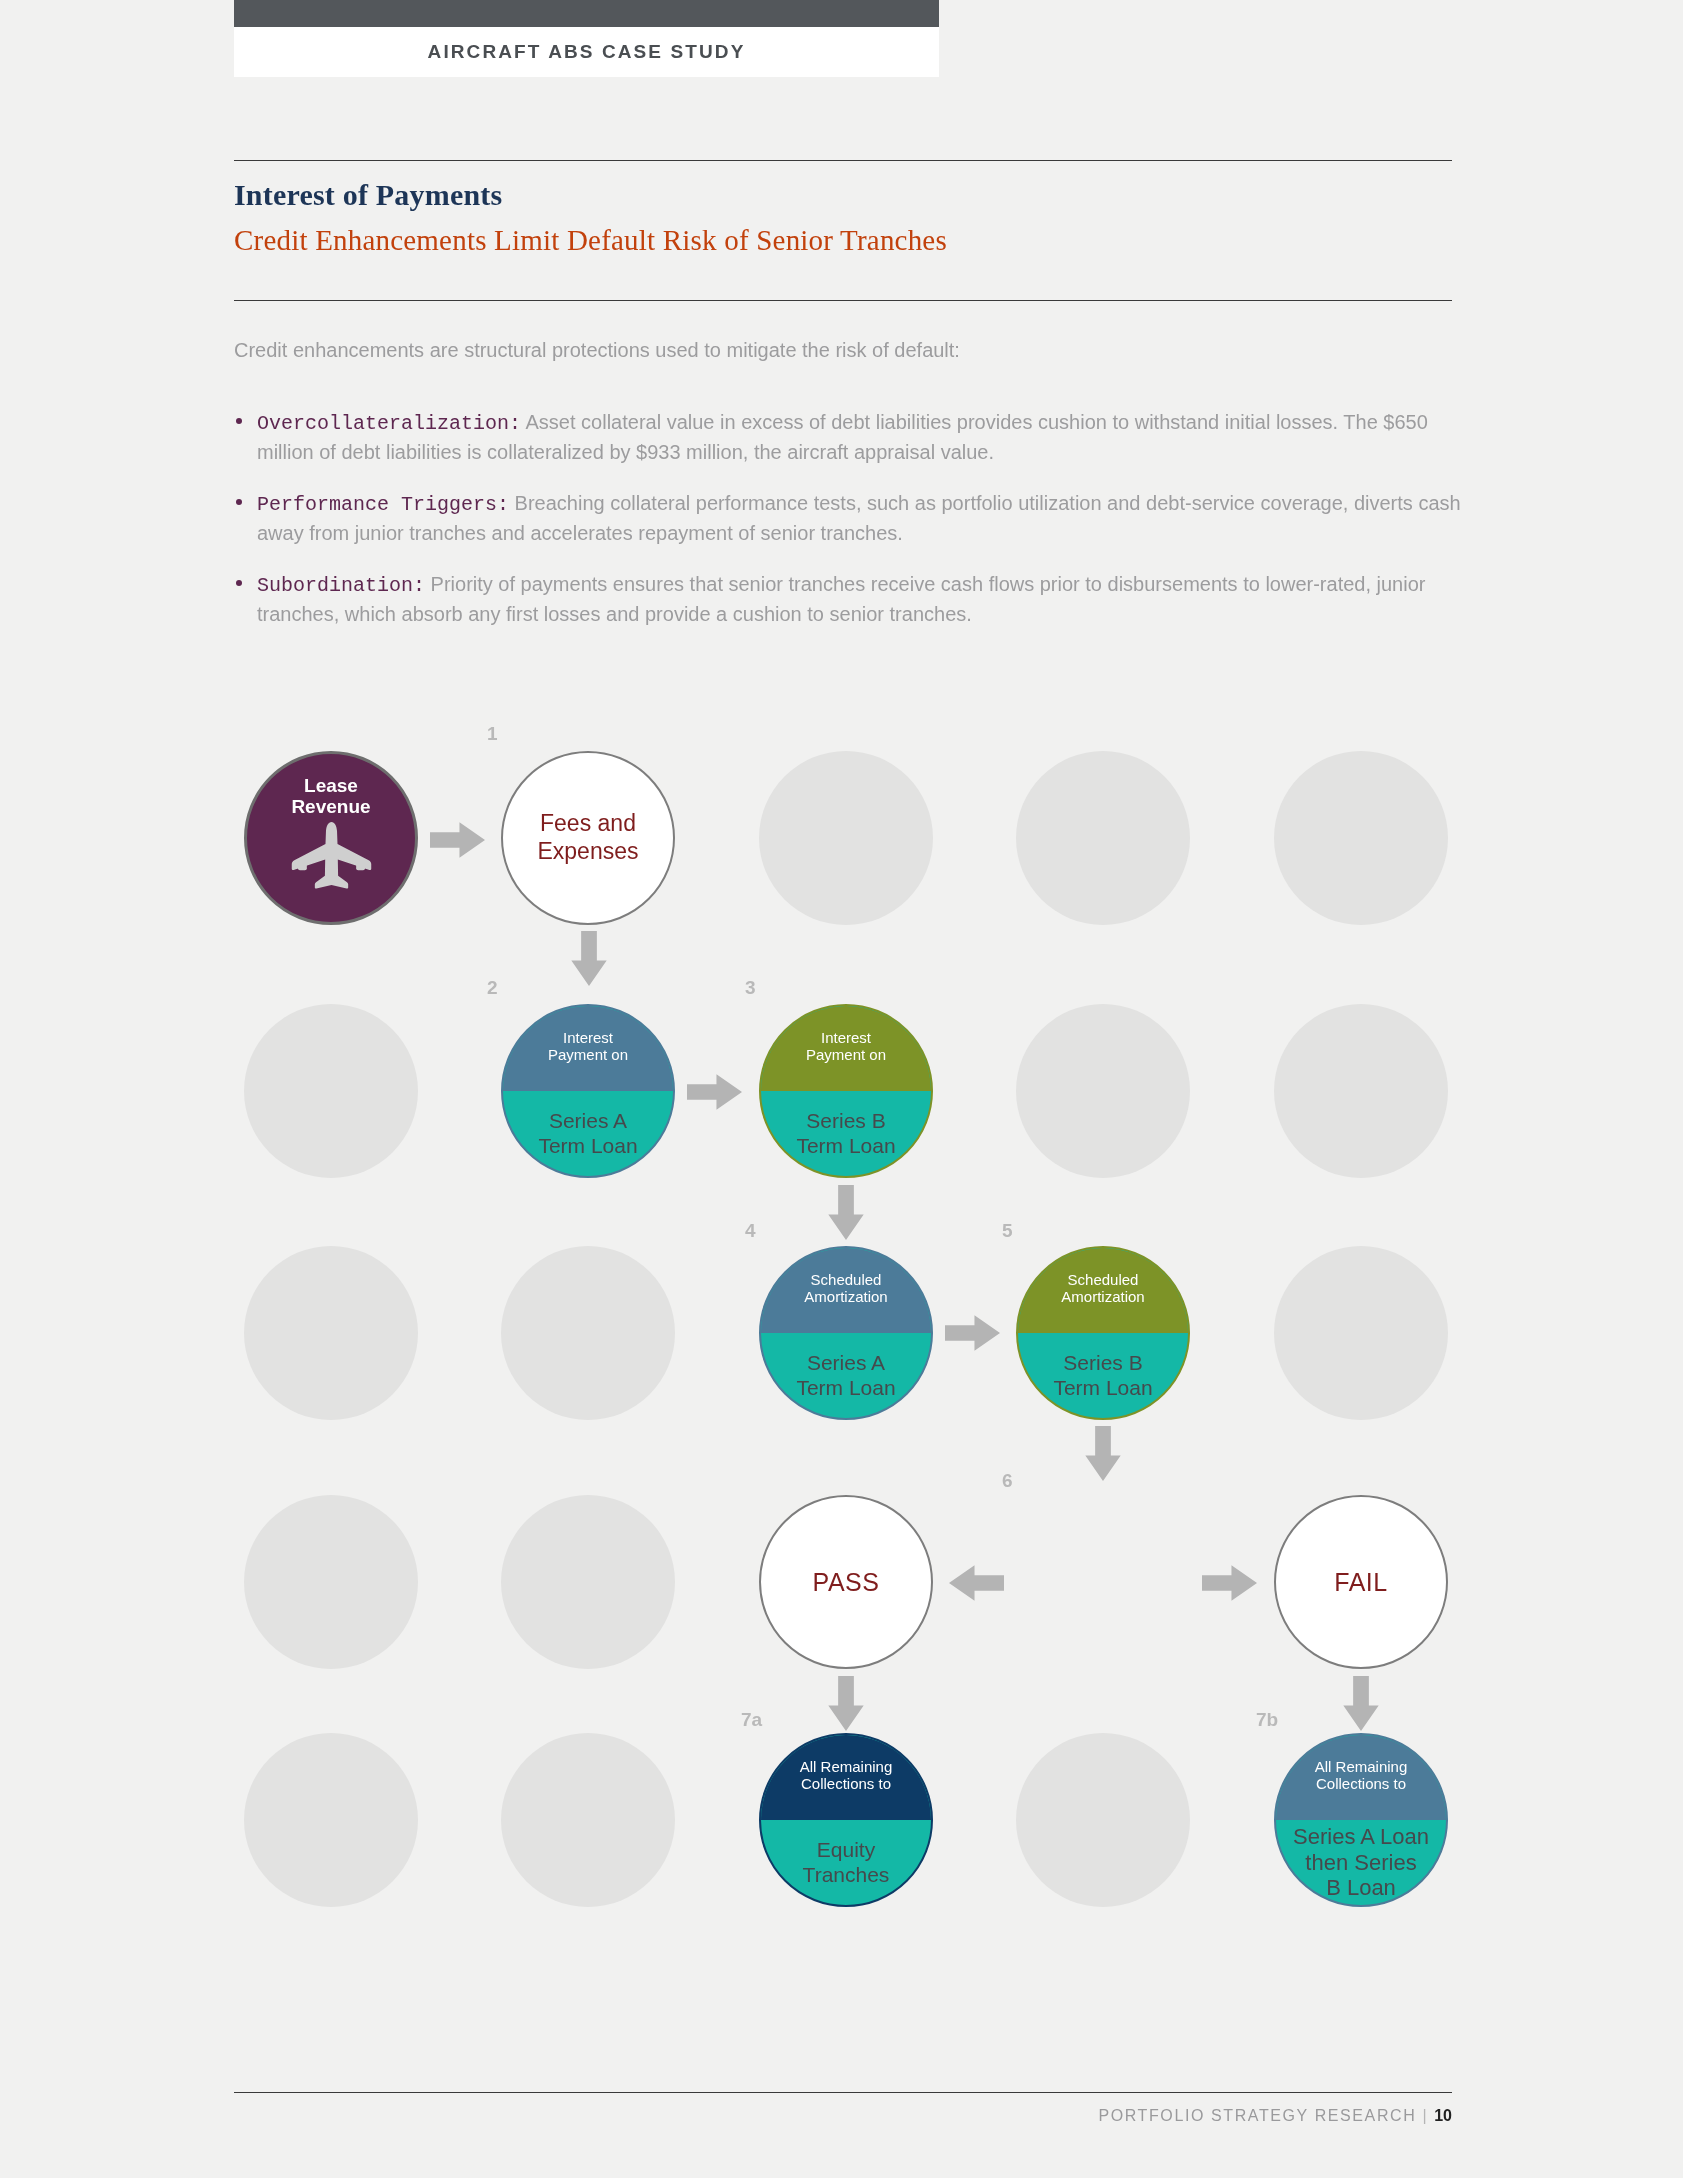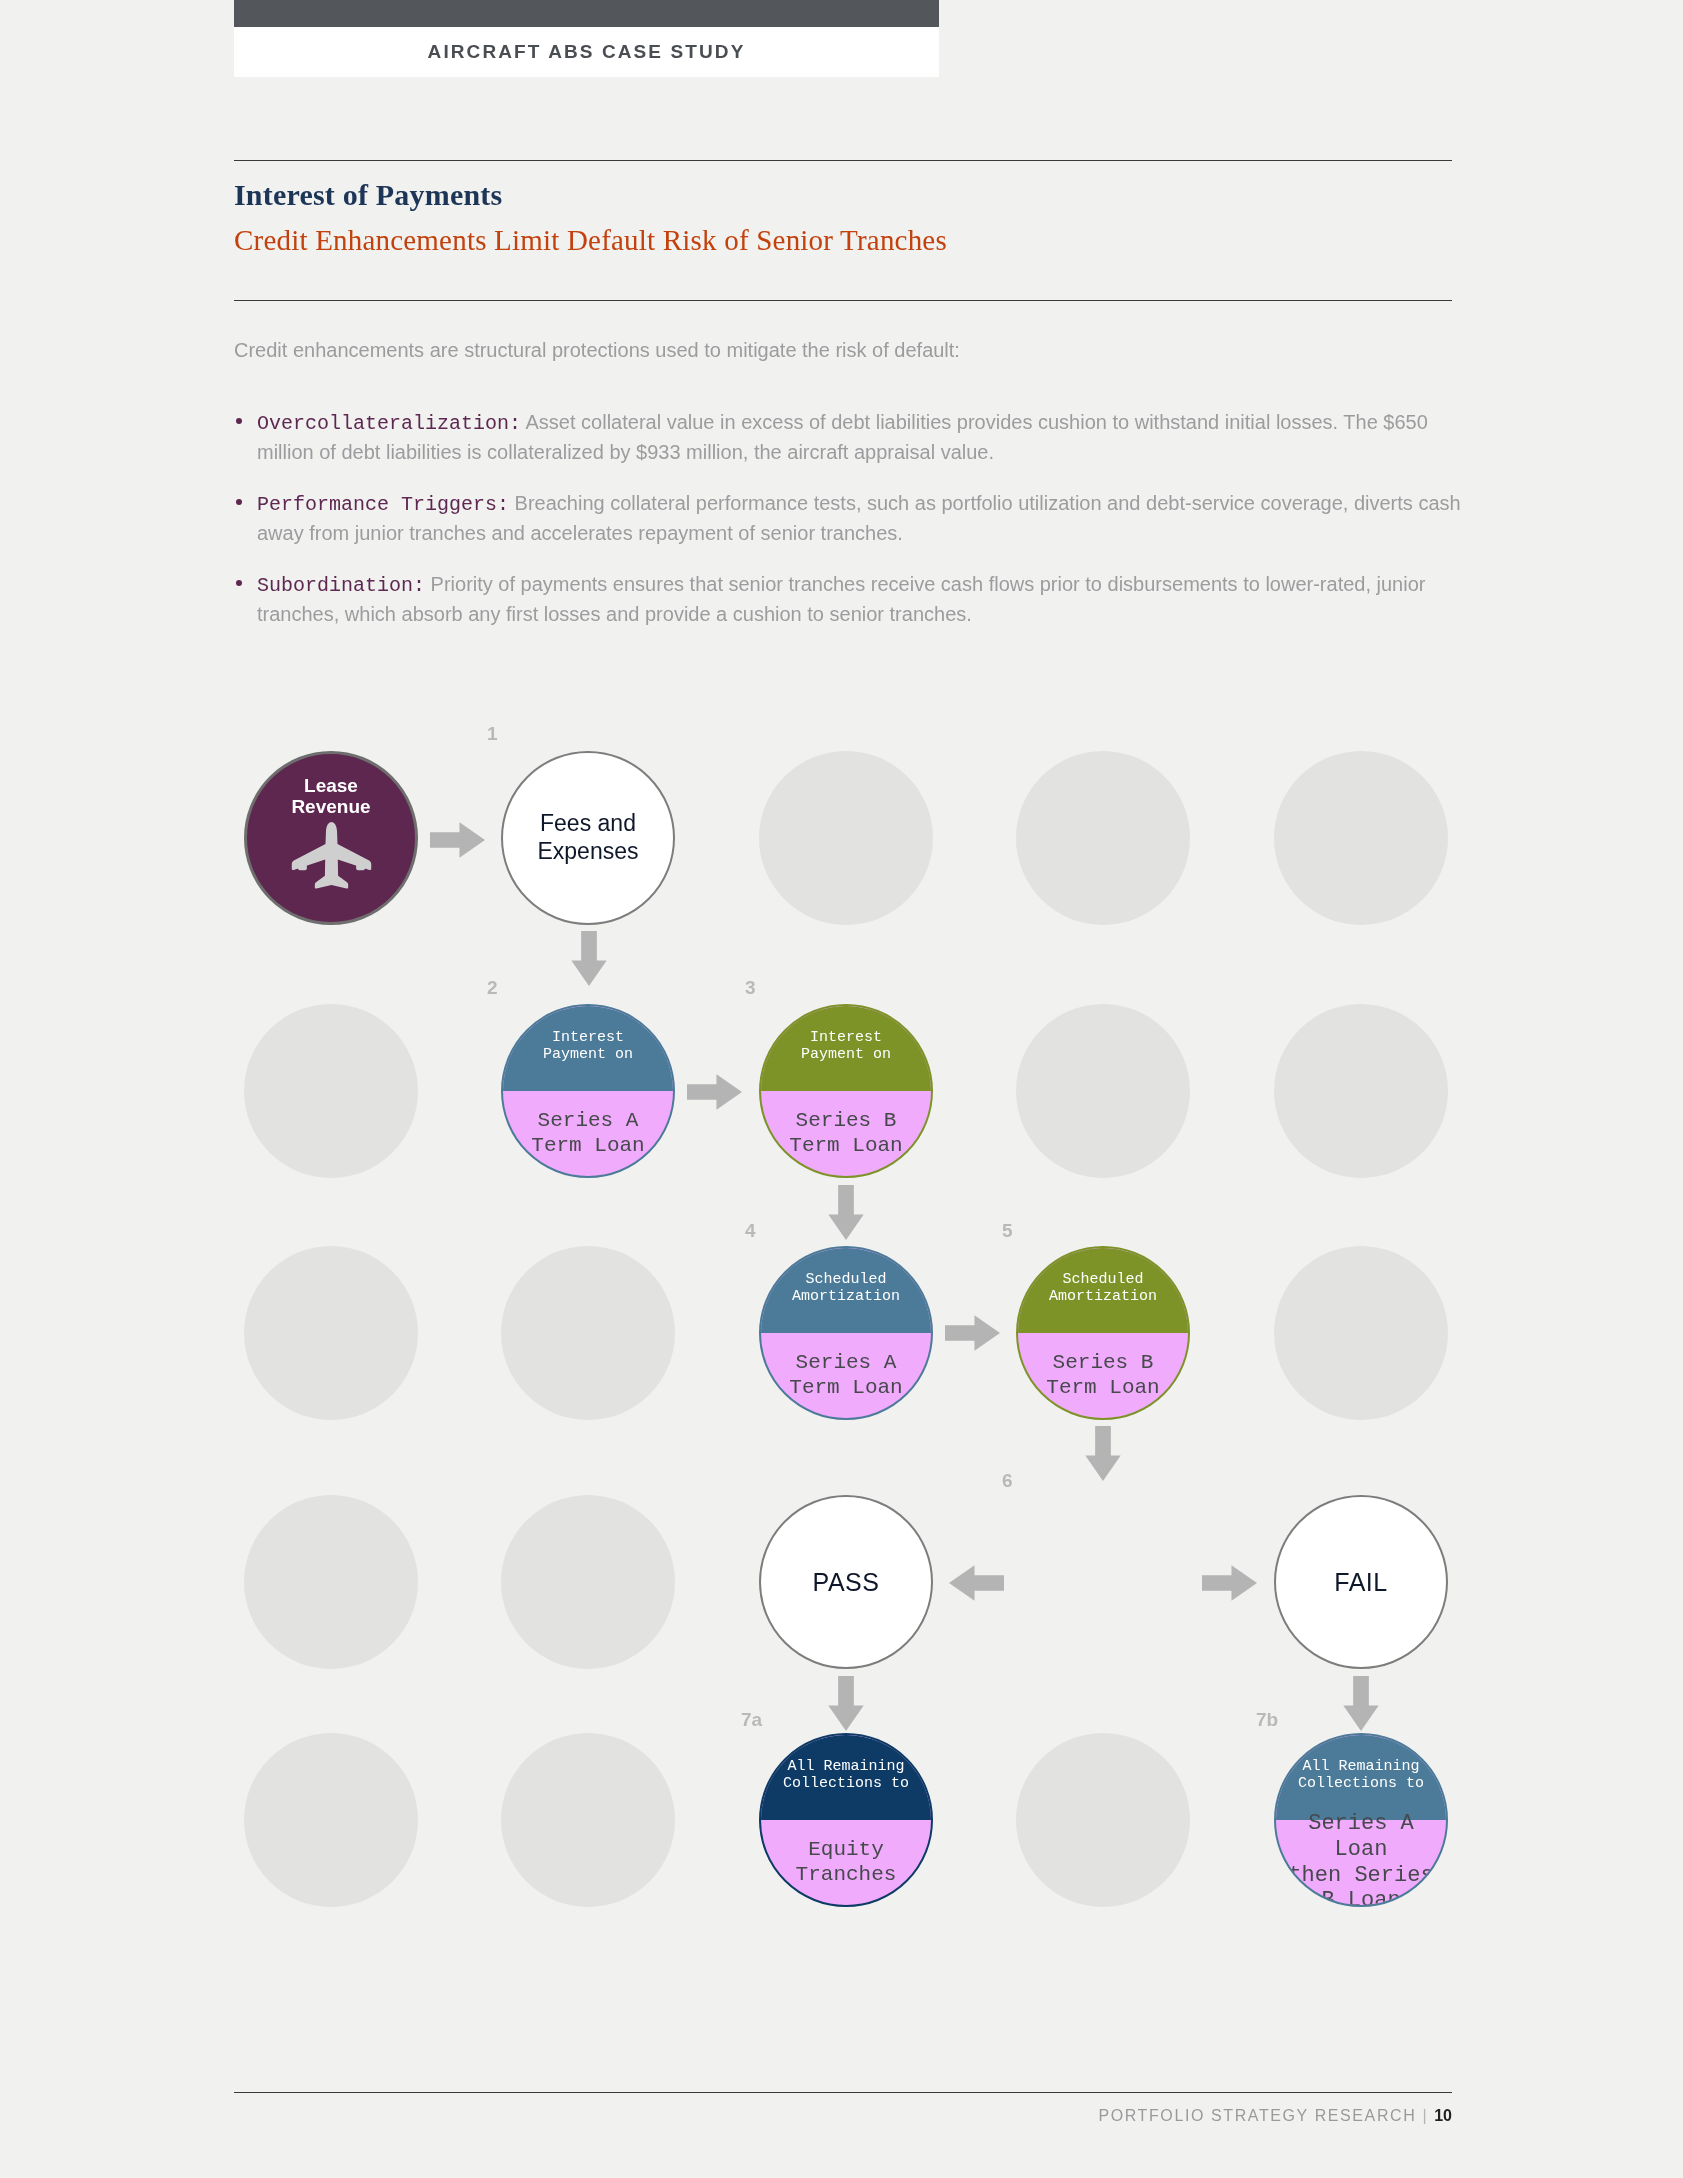--- a/index.html
+++ b/index.html
@@ -141,31 +141,30 @@
   .plain {
     background: #ffffff;
     border: 2px solid #7d7d7d;
     display: flex;
     align-items: center;
     justify-content: center;
     text-align: center;
   }
   .plain .plain-label {
     font-size: 23px;
-    color: #0f172a;
+    color: #7f1d1d;
     line-height: 1.2;
   }
   .plain.big .plain-label { font-size: 25px; letter-spacing: 0.5px; }
 
   .split {
-    background: #f0abfc;
+    background: #14b8a6;
     border-width: 2px;
     border-style: solid;
     display: block;
-    font-family: Liberation Mono, monospace;
   }
   .split .top-half {
     position: absolute;
     left: 0; top: 0;
     width: 100%;
     height: 50%;
     display: flex;
     align-items: center;
     justify-content: center;
     text-align: center;

